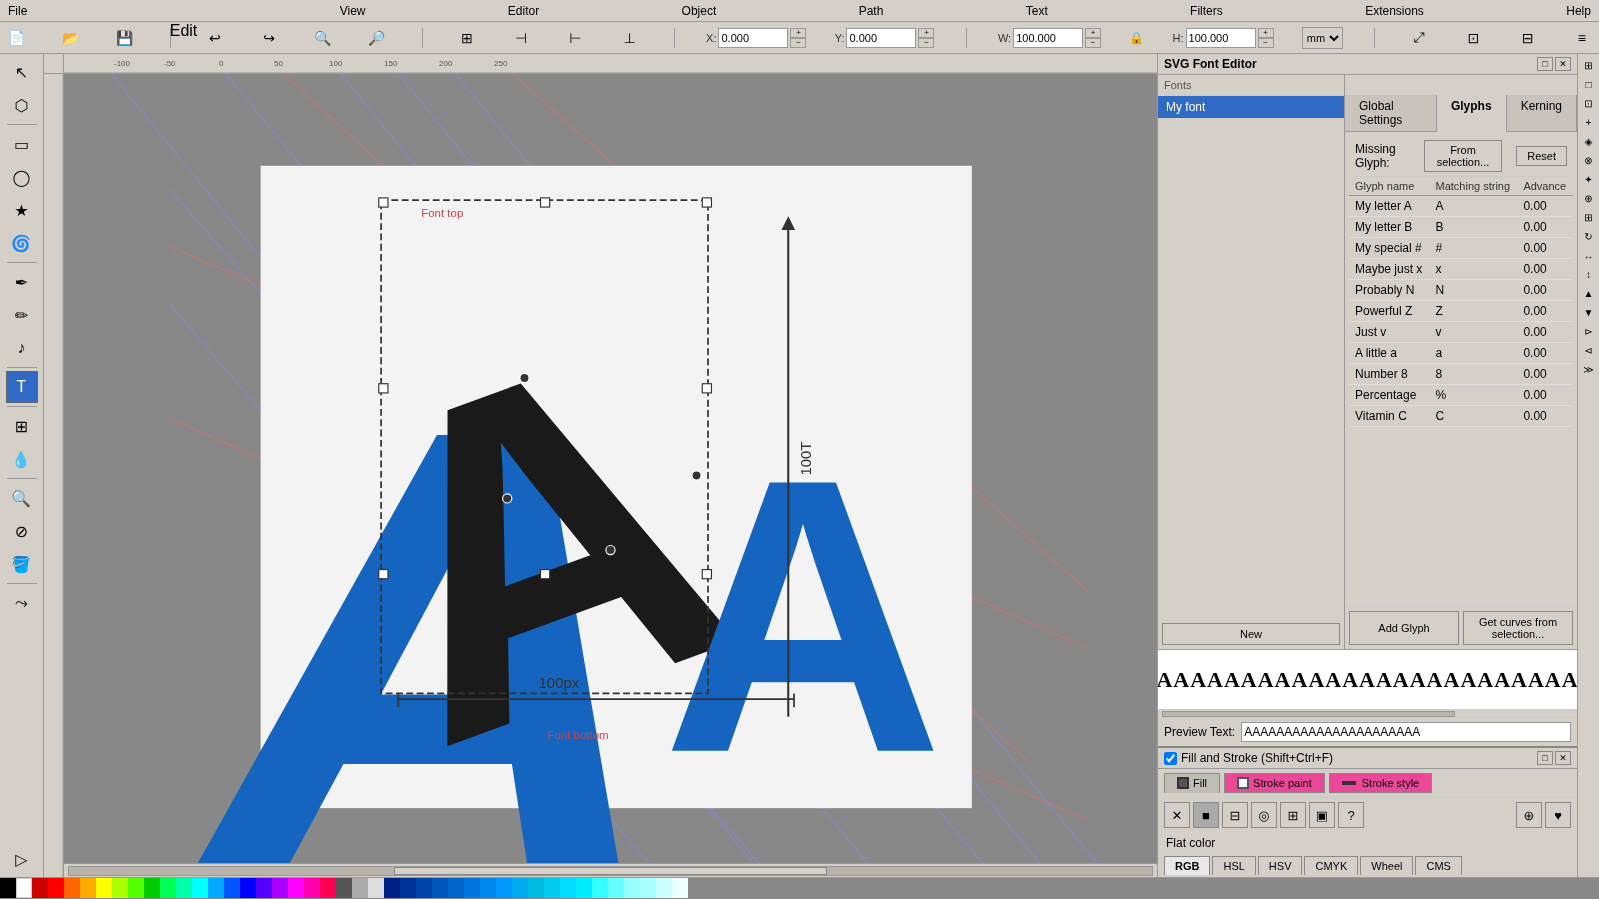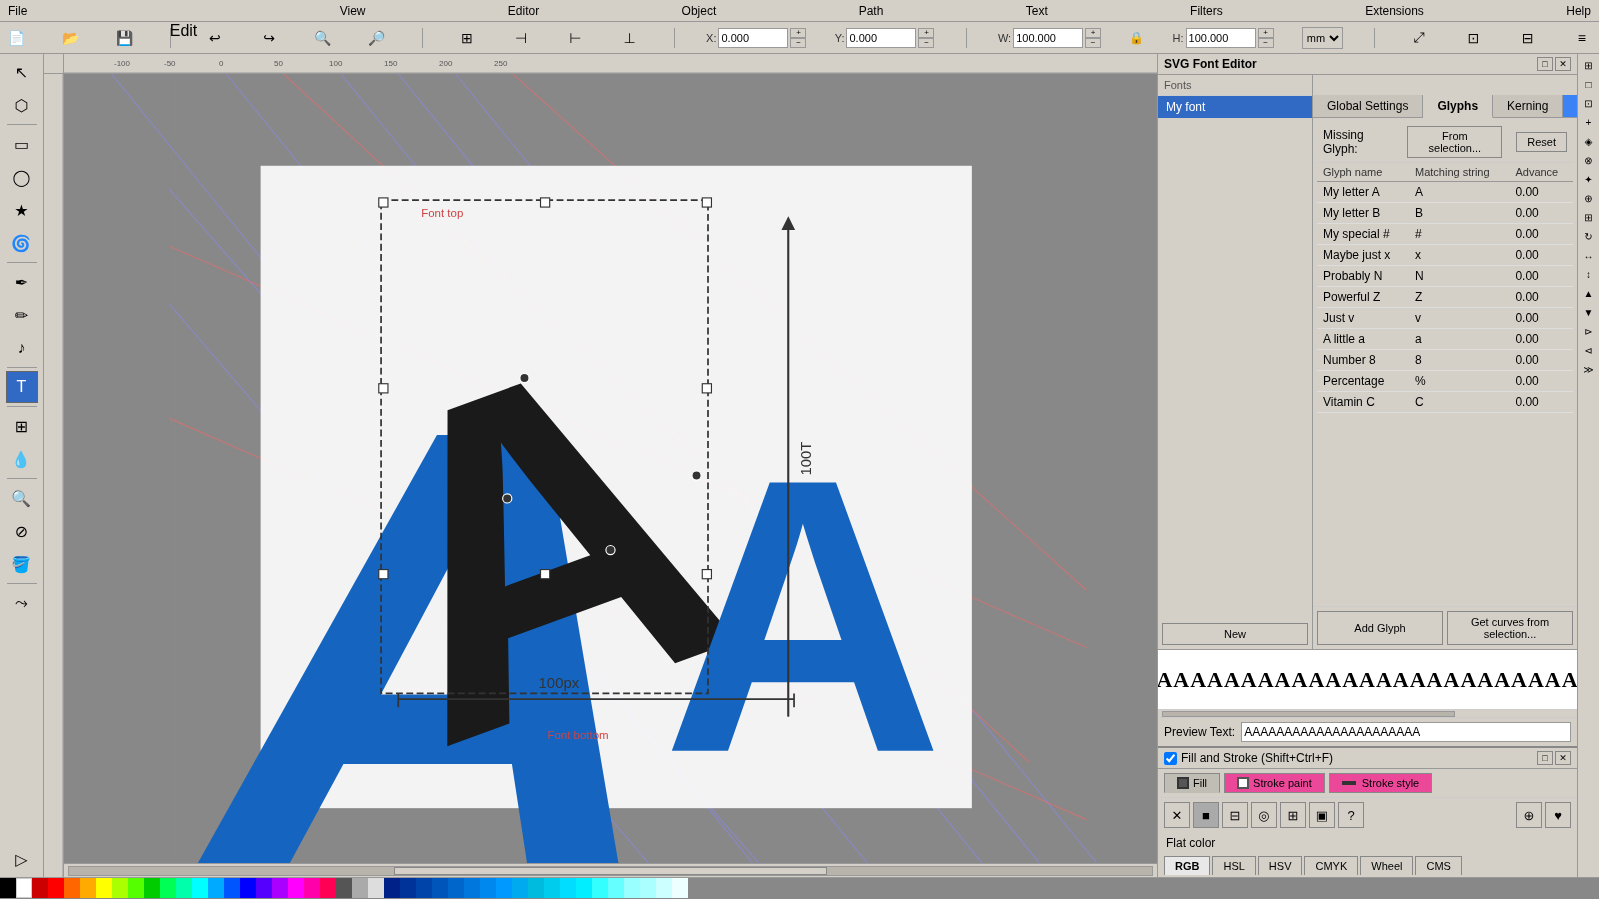--- a/index.html
+++ b/index.html
@@ -35,21 +35,21 @@
     
     #right-panel { width: 420px; background: #d4d0c8; border-left: 1px solid #999; display: flex; flex-direction: column; overflow: hidden; }
 
     
     #font-editor { flex: 1; display: flex; flex-direction: column; overflow: hidden; }
     #fe-titlebar { display: flex; align-items: center; background: #d4d0c8; border-bottom: 1px solid #999; padding: 3px 6px; font-weight: bold; font-size: 12px; }
     #fe-titlebar-btns { margin-left: auto; display: flex; gap: 2px; }
     .fe-title-btn { width: 16px; height: 14px; background: #d4d0c8; border: 1px solid #888; cursor: pointer; font-size: 9px; display: flex; align-items: center; justify-content: center; }
 
     #fe-body { display: flex; flex: 1; overflow: hidden; }
-    #fe-fonts-panel { width: 155px; border-right: 1px solid #999; display: flex; flex-direction: column; }
+    #fe-fonts-panel { width: 187px; border-right: 1px solid #999; display: flex; flex-direction: column; }
     #fe-fonts-header { padding: 4px 6px; font-size: 11px; color: #555; border-bottom: 1px solid #ccc; }
     #fe-fonts-list { flex: 1; overflow: auto; }
     .fe-font-item { padding: 4px 8px; cursor: pointer; font-size: 12px; }
     .fe-font-item.selected { background: #316ac5; color: white; }
     #fe-new-btn { margin: 4px; padding: 4px; background: #d4d0c8; border: 1px solid #888; cursor: pointer; text-align: center; font-size: 11px; }
 
     #fe-right { flex: 1; display: flex; flex-direction: column; overflow: hidden; }
     #fe-tabs { display: flex; border-bottom: 1px solid #999; background: #3b82f6; margin-top: 20px; }
     .fe-tab { padding: 4px 14px; cursor: pointer; font-size: 12px; border-right: 1px solid #999; background: #c8c4bc; }
     .fe-tab.active { background: #d4d0c8; font-weight: bold; border-bottom: 1px solid #d4d0c8; margin-bottom: -1px; }

